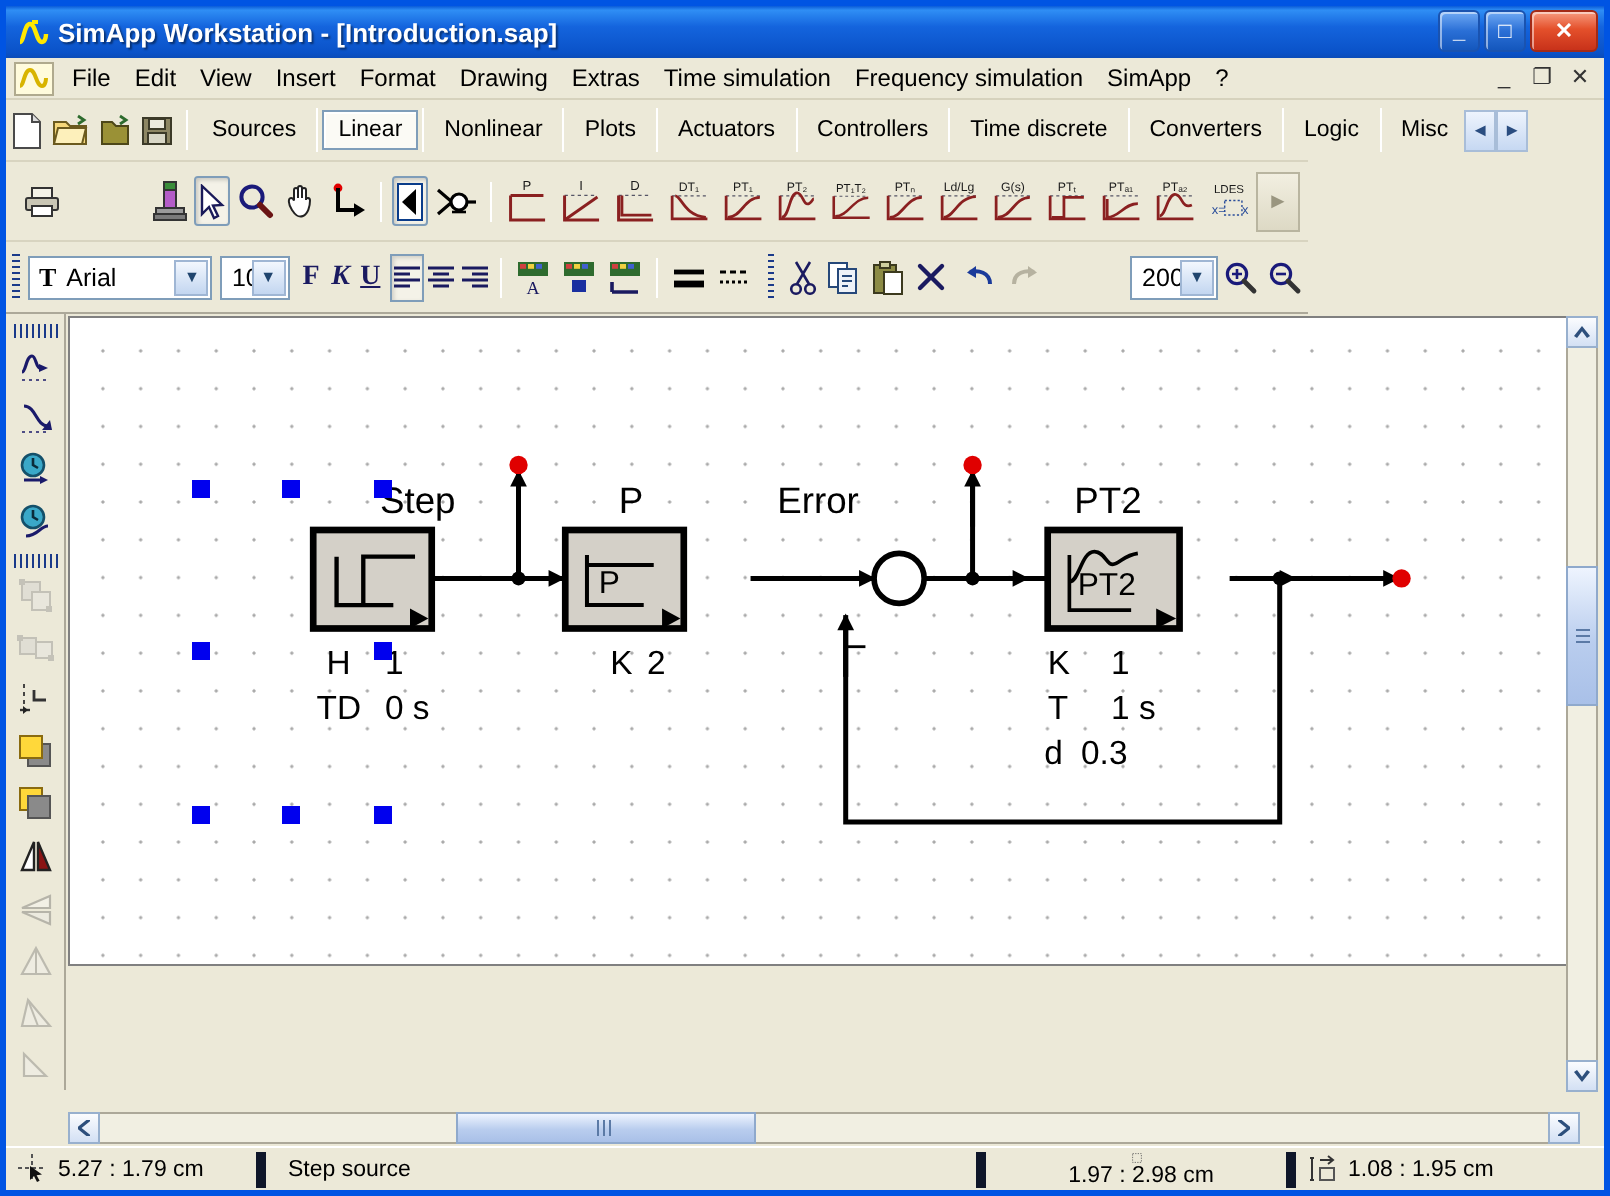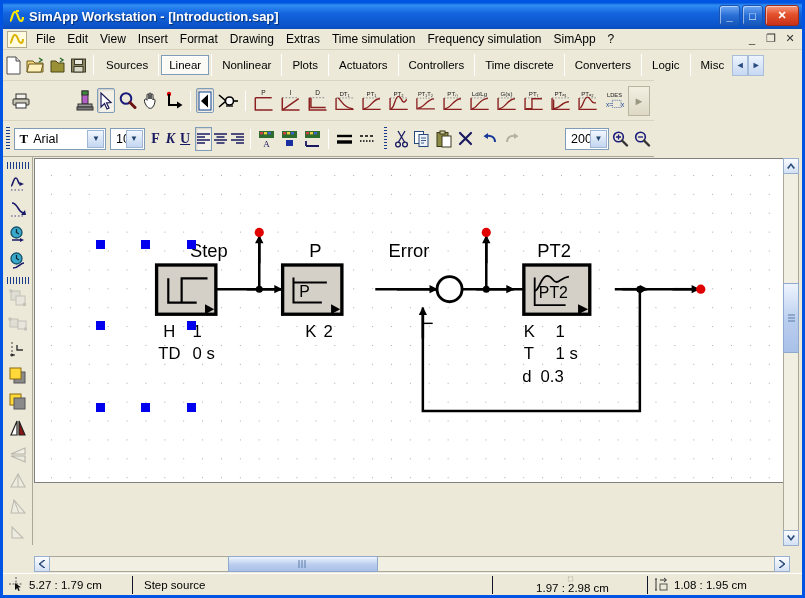--- a/index.html
+++ b/index.html
@@ -184,21 +184,21 @@
     border:1px solid #8fa9cc; display:flex; align-items:center; justify-content:center;
     color:#4b6a96; font-size:7px; letter-spacing:1px;
   }
   
   .statusbar {
     position:absolute; left:0; bottom:0; width:799px; height:22px;
     background:#ece9d8; border-top:1px solid #fff;
     display:flex; align-items:center; font-size:11.5px; color:#000;
   }
   .scell { display:flex; align-items:center; height:18px; padding:0 6px;
-           border-right:1px solid #0f172a; }
+           border-right:5px solid #0f172a; }
   .scell .txt { margin-left:5px; white-space:nowrap; }
 </style>
 </head>
 <body>
 
 <div id="app">
 
   <div class="titlebar">
     <div class="tb-icon">
       <svg width="17" height="17" viewBox="0 0 17 17">

